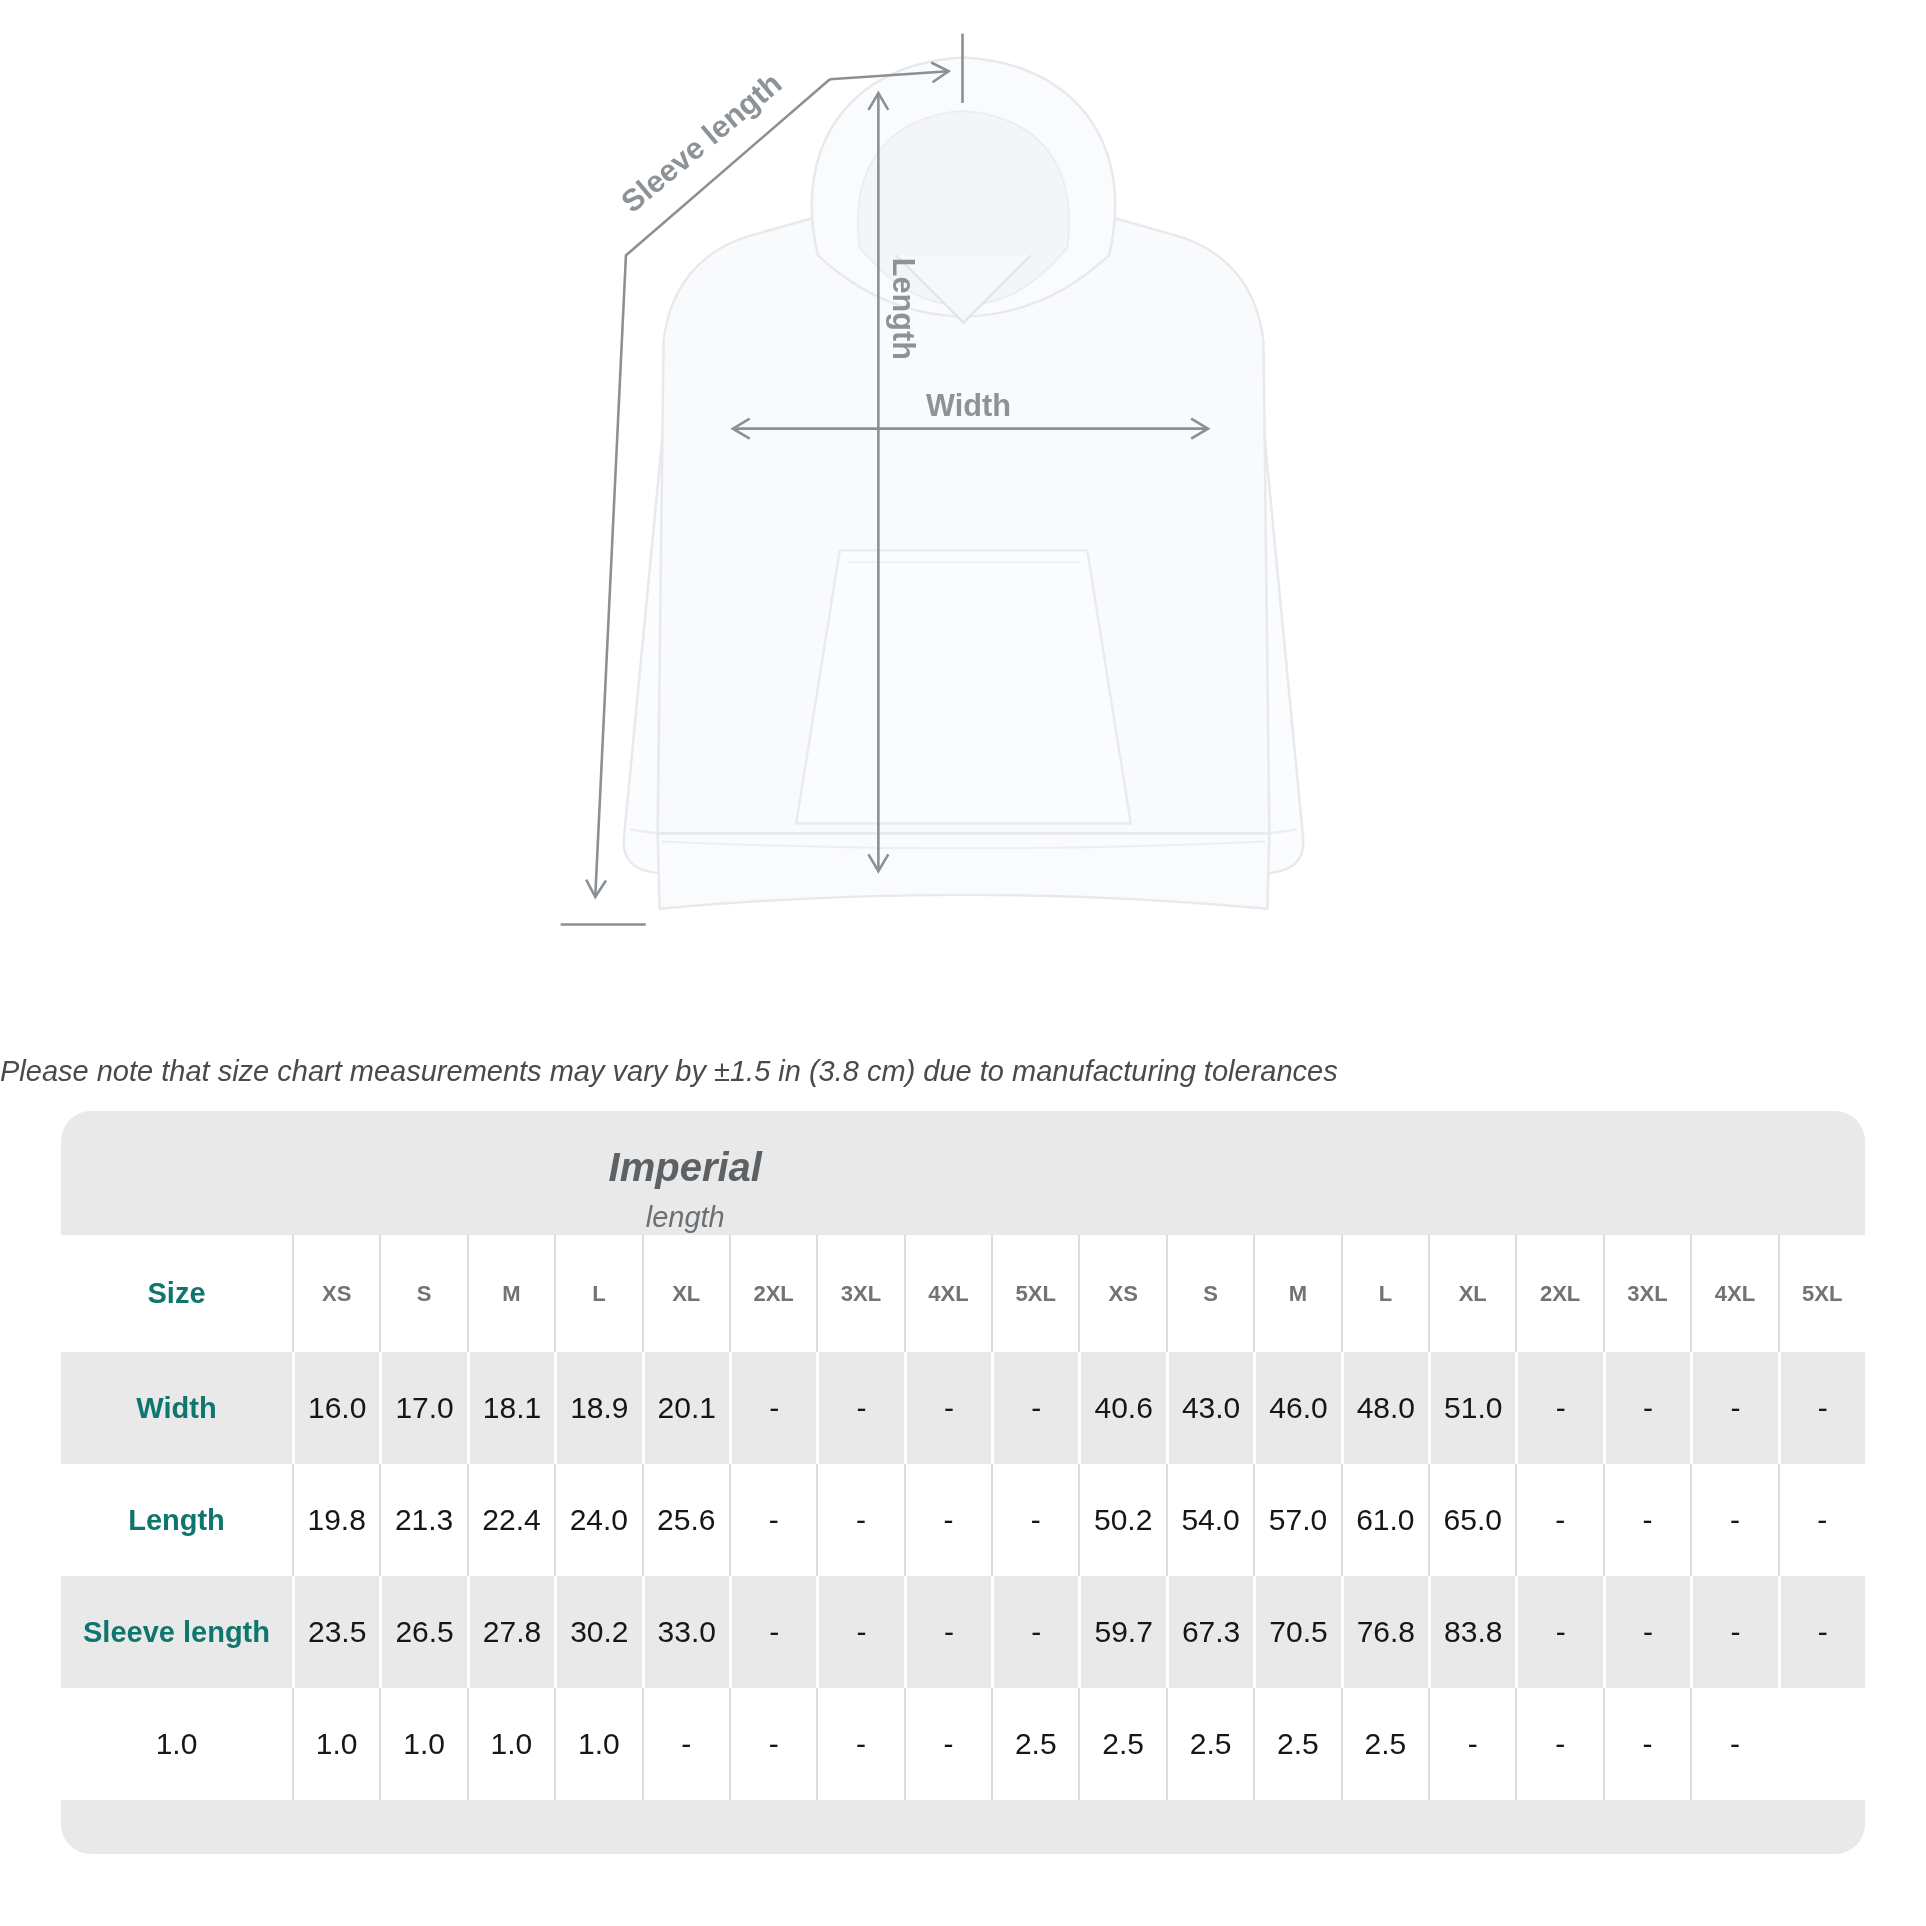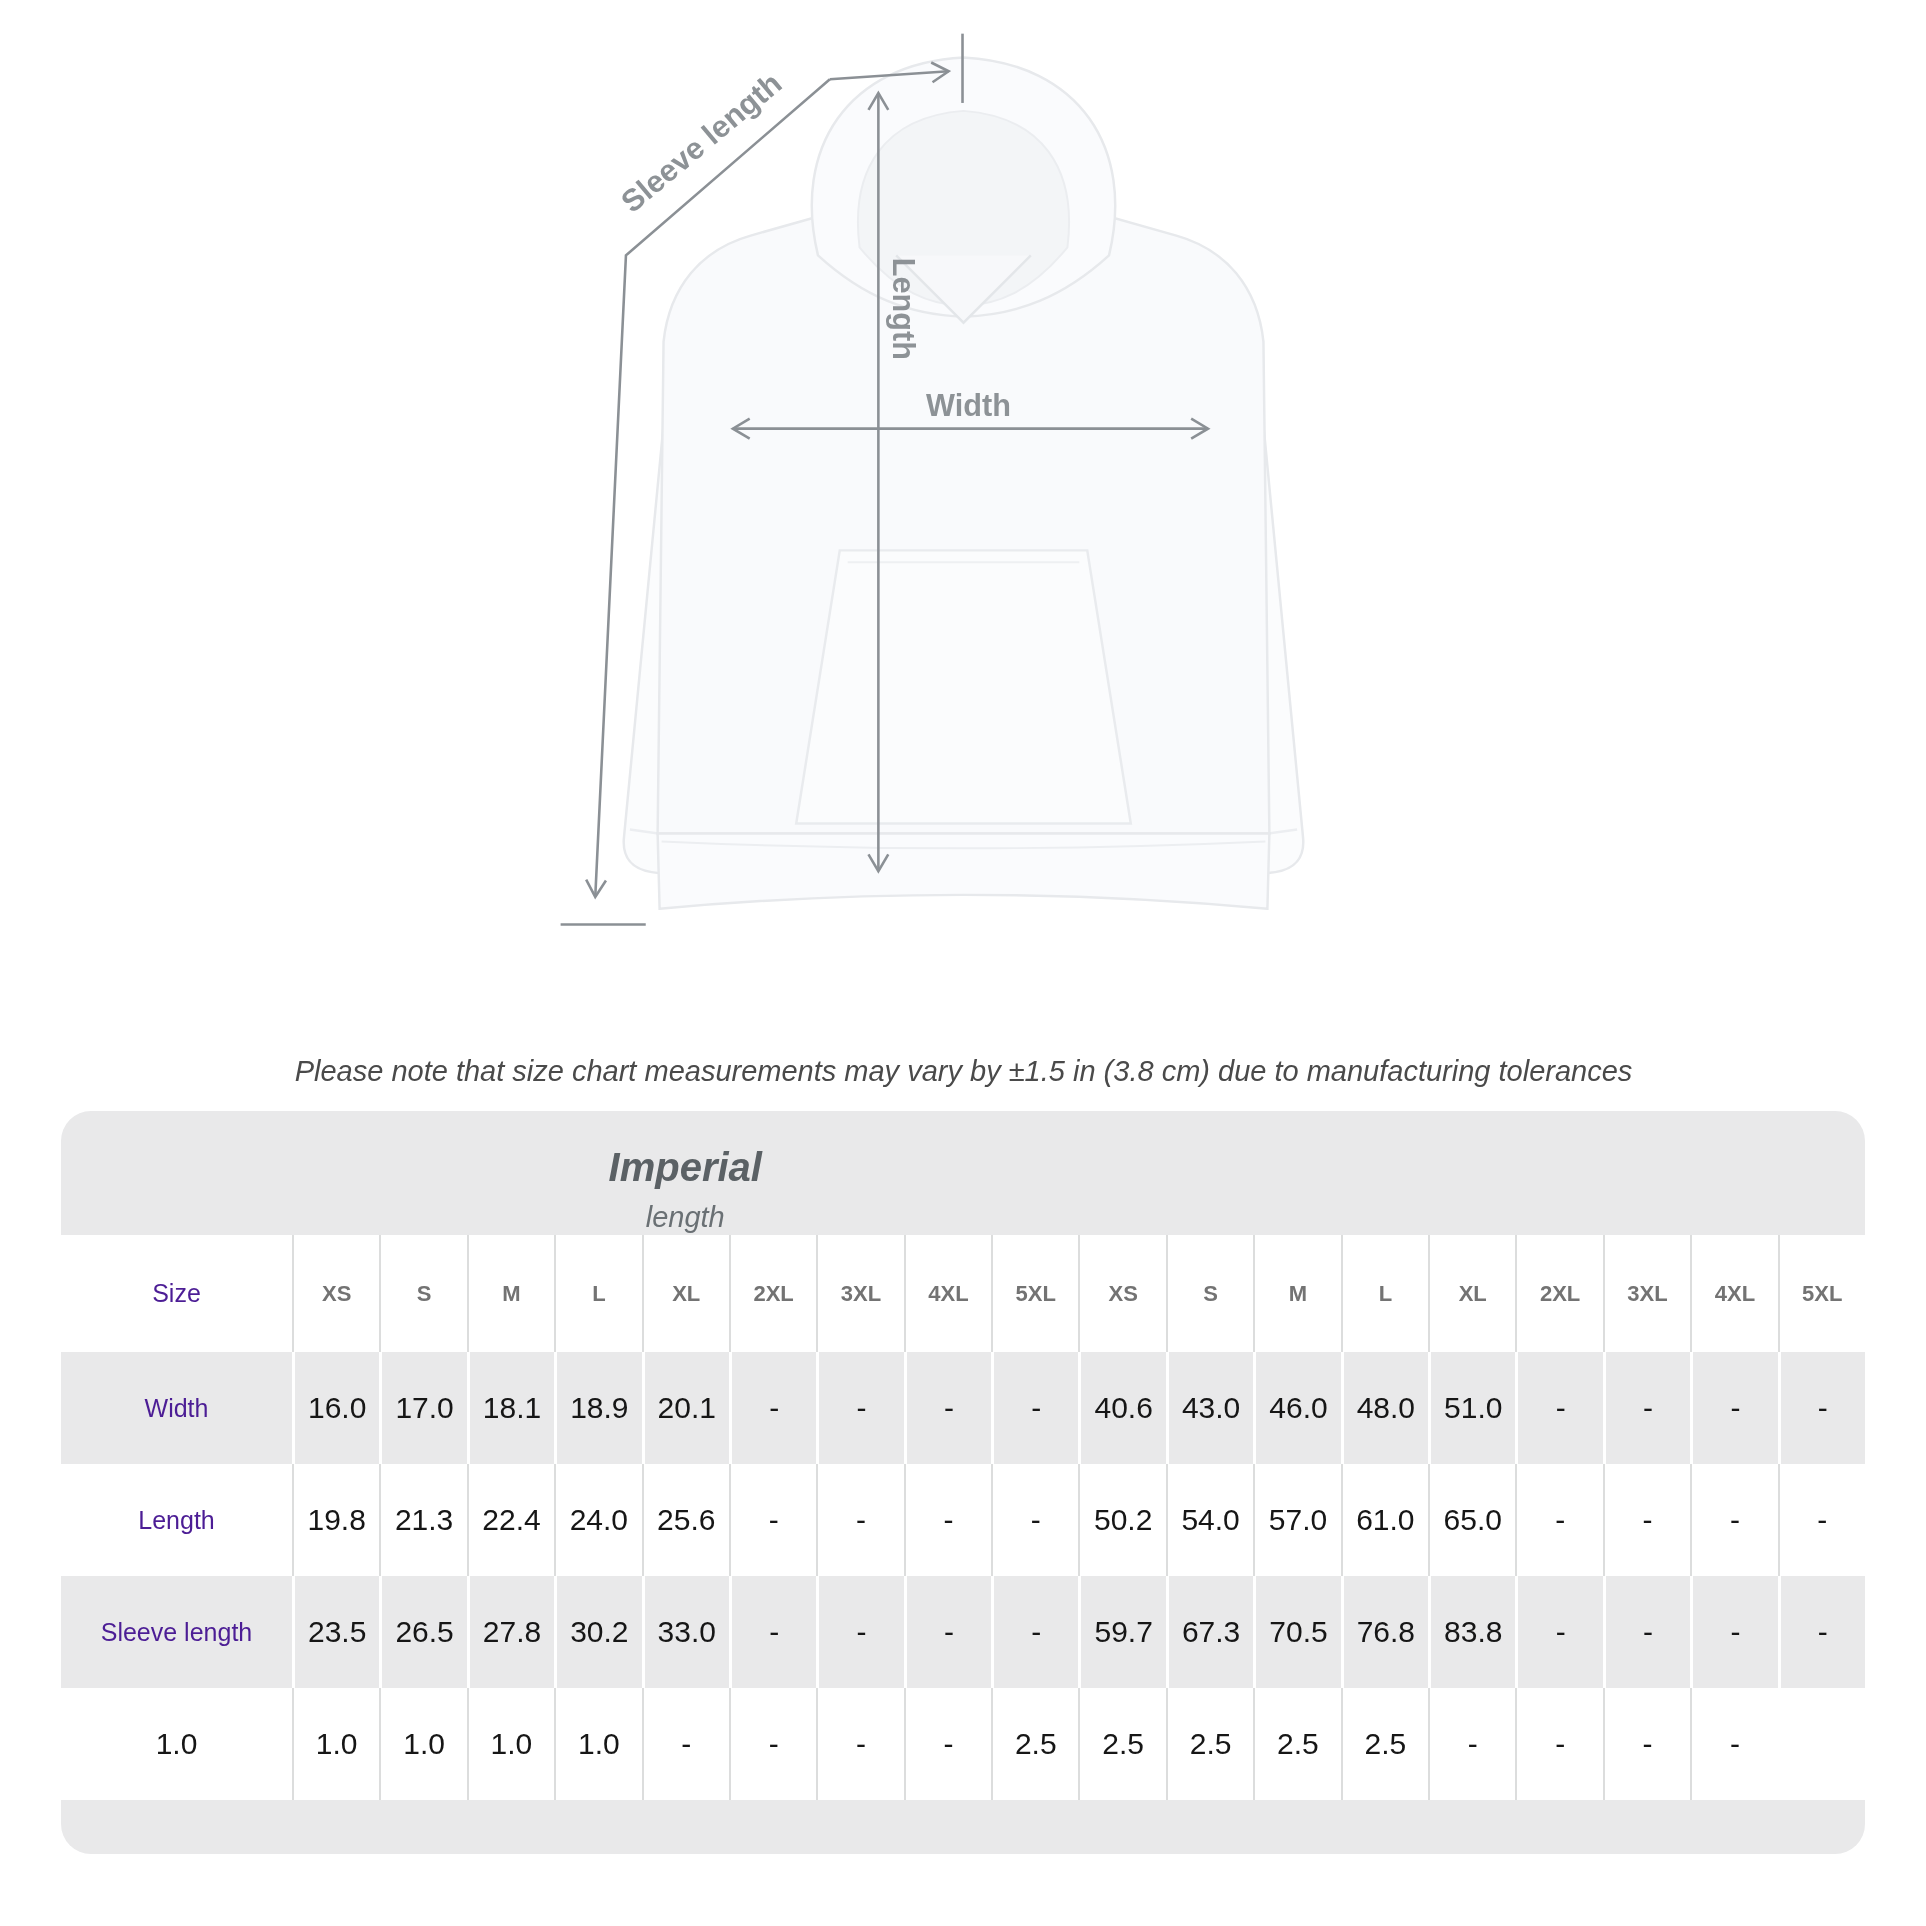--- a/index.html
+++ b/index.html
@@ -9,21 +9,21 @@
   }
   
   .diagram{position:absolute;left:0;top:0;width:1927px;height:980px;}
   .diagram svg{display:block;}
   
   .chart-title{
     position:absolute;left:0;top:992px;width:1927px;text-align:center;
     font-size:47px;font-weight:bold;color:#323232;letter-spacing:0.5px;
   }
   .chart-subtitle{
-    position:absolute;left:0;top:1055px;width:1927px;text-align:center;
+    position:absolute;left:0;top:1055px;width:1927px;
     font-size:29px;font-style:italic;color:#4a4a4a;
   }
   
   .size-table{
     position:absolute;left:61px;top:1111px;width:1804px;height:743px;
     background:#e9e9ea;border-radius:30px;overflow:hidden;
   }
   .units{
     display:grid;grid-template-columns:231px repeat(18,1fr);height:124px;
   }
@@ -35,21 +35,21 @@
   .trow.drow{height:112px;}
   .trow.white{background:#ffffff;}
   .trow.gray{background:transparent;}
   .tcell{
     display:flex;align-items:center;justify-content:center;
     font-size:30px;color:#161616;
   }
   .trow.white > .tcell + .tcell{border-left:2px solid #dcdddd;}
   .trow.gray  > .tcell + .tcell{border-left:3px solid #ffffff;}
   .header-text{font-size:22px;font-weight:bold;color:#737373;}
-  .label-col{font-size:25px;font-weight:normal;color:#4c1d95;}
+  .label-col{font-size:29px;font-weight:bold;color:#0f766e;}
   
   .ann-label{
     font-family:"Liberation Sans", sans-serif;font-size:31px;font-weight:bold;fill:#8d9296;
   }
 </style>
 </head>
 <body>
 
 <div class="page">
 

